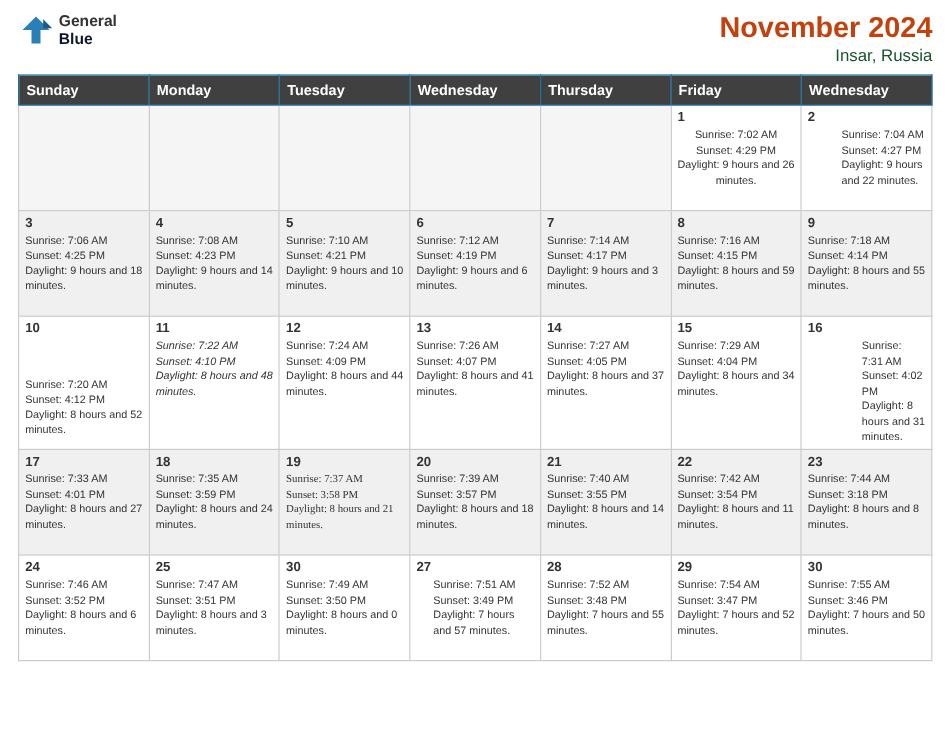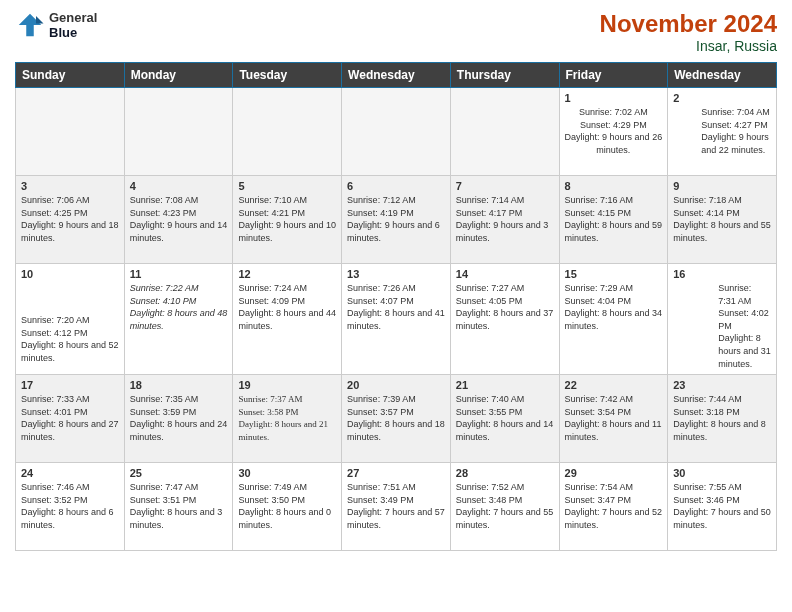--- a/index.html
+++ b/index.html
@@ -292,21 +292,21 @@
 Daylight: 8 hours and 3 minutes.</div>
           </td>
           <td>
             <div class="day-number">30</div>
             <div class="day-info" style="white-space: pre-line;">Sunrise: 7:49 AM
 Sunset: 3:50 PM
 Daylight: 8 hours and 0 minutes.</div>
           </td>
           <td>
             <div class="day-number">27</div>
-            <div class="day-info" style="white-space: pre-line;">Sunrise: 7:51 AM
+            <div class="day-info" style="white-space: pre-line; margin-left: 14px;">Sunrise: 7:51 AM
 Sunset: 3:49 PM
 Daylight: 7 hours and 57 minutes.</div>
           </td>
           <td>
             <div class="day-number">28</div>
             <div class="day-info" style="white-space: pre-line;">Sunrise: 7:52 AM
 Sunset: 3:48 PM
 Daylight: 7 hours and 55 minutes.</div>
           </td>
           <td>

